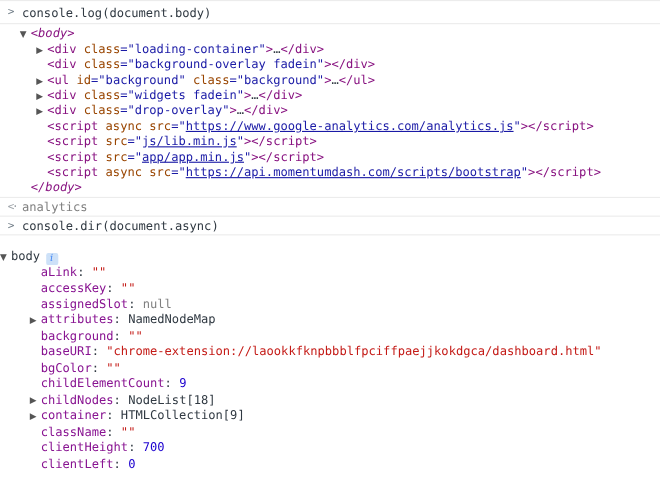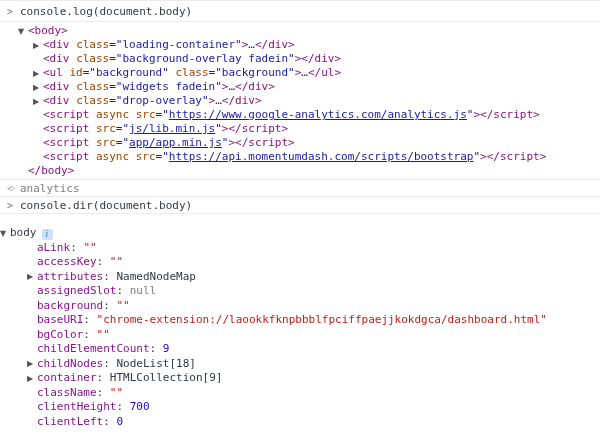--- a/index.html
+++ b/index.html
@@ -11,21 +11,21 @@
   .row-result{height:17px;display:flex;align-items:center;padding-left:7px;}
   .row-cmd2{height:17px;display:flex;align-items:center;padding-left:7px;}
   .row-log{padding:2px 0 1px 0;}
   .row-dir{padding-top:12px;border-bottom:none;}
   .prompt{display:inline-block;width:13px;color:#6e7b85;font-size:10px;}
   .out-arrow{display:inline-block;width:13px;color:#9aa0a6;font-size:10px;letter-spacing:-2px;}
   .cmd-text{color:#303942;}
   .muted{color:#808080;}
   .t-row{height:14px;line-height:14px;white-space:pre;}
   .d-row{height:14.5px;line-height:14.5px;white-space:pre;}
-  .lvl0{padding-left:18px;}
+  .lvl0{padding-left:18px;font-style:italic;}
   .lvl1{padding-left:33px;}
   .dlvl0{}
   .dlvl1{padding-left:27px;}
   .exp{display:inline-block;width:10px;color:#555;font-size:8px;
        font-family:"DejaVu Sans",sans-serif;vertical-align:0.5px;}
   .tok-tag{color:#881280;}
   .tok-attr{color:#994500;margin-top:6px;}
   .tok-val{color:#1a1aa6;}
   .tok-link{color:#1a1aa6;text-decoration:underline;}
   .tok-dark{color:#303942;}
@@ -63,29 +63,29 @@
     <div class="t-row lvl0"><span class="exp"></span><span class="tok-tag">&lt;/body&gt;</span></div>
   </div>
 
   <div class="row row-result">
       <span class="out-arrow">&lt;·</span>
       <span class="muted">analytics</span>
     </div>
 
   <div class="row row-cmd2">
       <span class="prompt">&gt;</span>
-      <span class="cmd-text">console.dir(document.body)</span>
+      <span class="cmd-text">console.dir(document.async)</span>
     </div>
 
   <div class="row row-dir">
     <div class="d-row dlvl0"><span class="exp">▼</span><span class="v-obj">body</span><span class="info-icon">i</span></div>
     <div class="d-row dlvl1"><span class="exp"></span><span class="p-name">aLink</span><span class="p-sep">: </span><span class="v-str">""</span></div>
     <div class="d-row dlvl1"><span class="exp"></span><span class="p-name">accessKey</span><span class="p-sep">: </span><span class="v-str">""</span></div>
+    <div class="d-row dlvl1"><span class="exp"></span><span class="p-name">assignedSlot</span><span class="p-sep">: </span><span class="v-null">null</span></div>
     <div class="d-row dlvl1"><span class="exp">▶</span><span class="p-name">attributes</span><span class="p-sep">: </span><span class="v-obj">NamedNodeMap</span></div>
-    <div class="d-row dlvl1"><span class="exp"></span><span class="p-name">assignedSlot</span><span class="p-sep">: </span><span class="v-null">null</span></div>
     <div class="d-row dlvl1"><span class="exp"></span><span class="p-name">background</span><span class="p-sep">: </span><span class="v-str">""</span></div>
     <div class="d-row dlvl1"><span class="exp"></span><span class="p-name">baseURI</span><span class="p-sep">: </span><span class="v-str">"chrome-extension://laookkfknpbbblfpciffpaejjkokdgca/dashboard.html"</span></div>
     <div class="d-row dlvl1"><span class="exp"></span><span class="p-name">bgColor</span><span class="p-sep">: </span><span class="v-str">""</span></div>
     <div class="d-row dlvl1"><span class="exp"></span><span class="p-name">childElementCount</span><span class="p-sep">: </span><span class="v-num">9</span></div>
     <div class="d-row dlvl1"><span class="exp">▶</span><span class="p-name">childNodes</span><span class="p-sep">: </span><span class="v-obj">NodeList[18]</span></div>
     <div class="d-row dlvl1"><span class="exp">▶</span><span class="p-name">container</span><span class="p-sep">: </span><span class="v-obj">HTMLCollection[9]</span></div>
     <div class="d-row dlvl1"><span class="exp"></span><span class="p-name">className</span><span class="p-sep">: </span><span class="v-str">""</span></div>
     <div class="d-row dlvl1"><span class="exp"></span><span class="p-name">clientHeight</span><span class="p-sep">: </span><span class="v-num">700</span></div>
     <div class="d-row dlvl1"><span class="exp"></span><span class="p-name">clientLeft</span><span class="p-sep">: </span><span class="v-num">0</span></div>
   </div>

